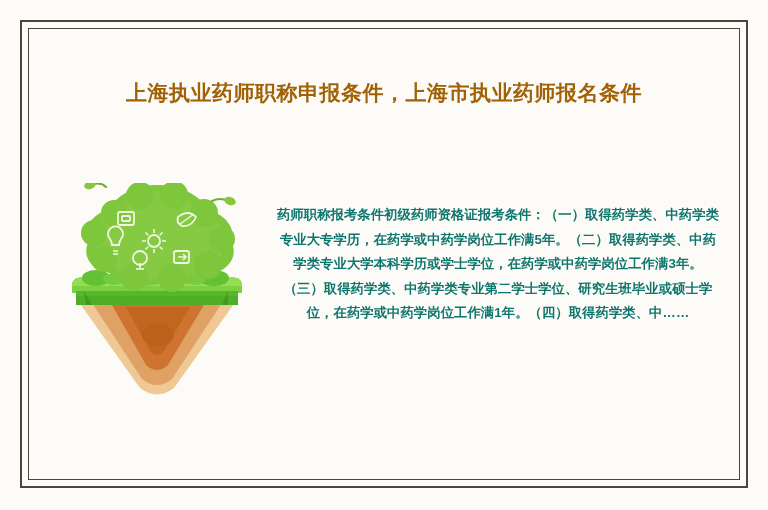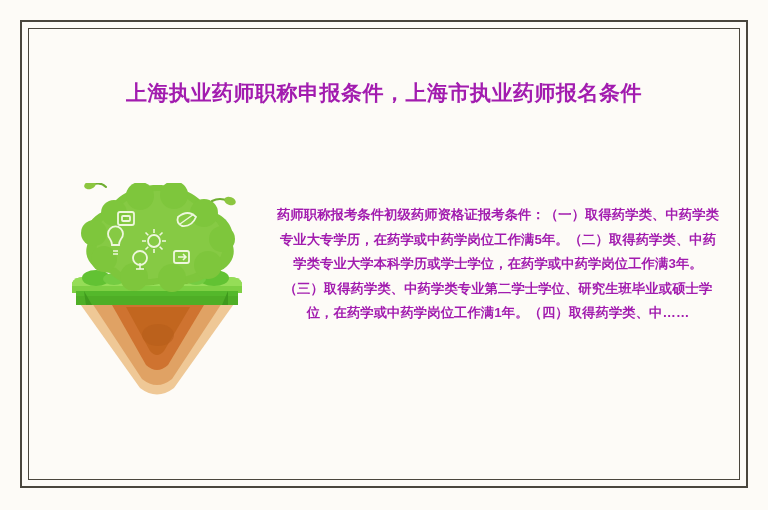--- a/index.html
+++ b/index.html
@@ -43,21 +43,21 @@
 
   
   .page-title {
     position: absolute;
     left: 0;
     top: 78px;
     width: 768px;
     text-align: center;
     font-size: 21px;
     font-weight: bold;
-    color: #a21caf;
+    color: #a16207;
     letter-spacing: 0.5px;
     line-height: 30px;
     white-space: nowrap;
   }
 
   
   .content {
     position: absolute;
     left: 40px;
     top: 175px;
@@ -85,21 +85,21 @@
   .article {
     flex: 1 1 auto;
     margin-left: 22px;
     margin-top: 28px;
     padding-right: 8px;
   }
   .article-text {
     font-size: 13.3px;
     font-weight: bold;
     line-height: 24.5px;
-    color: #a21caf;
+    color: #0f766e;
     text-align: center;
     letter-spacing: 0.1px;
     word-break: break-all;
   }
 </style>
 </head>
 <body>
 
 <div id="page">
 

